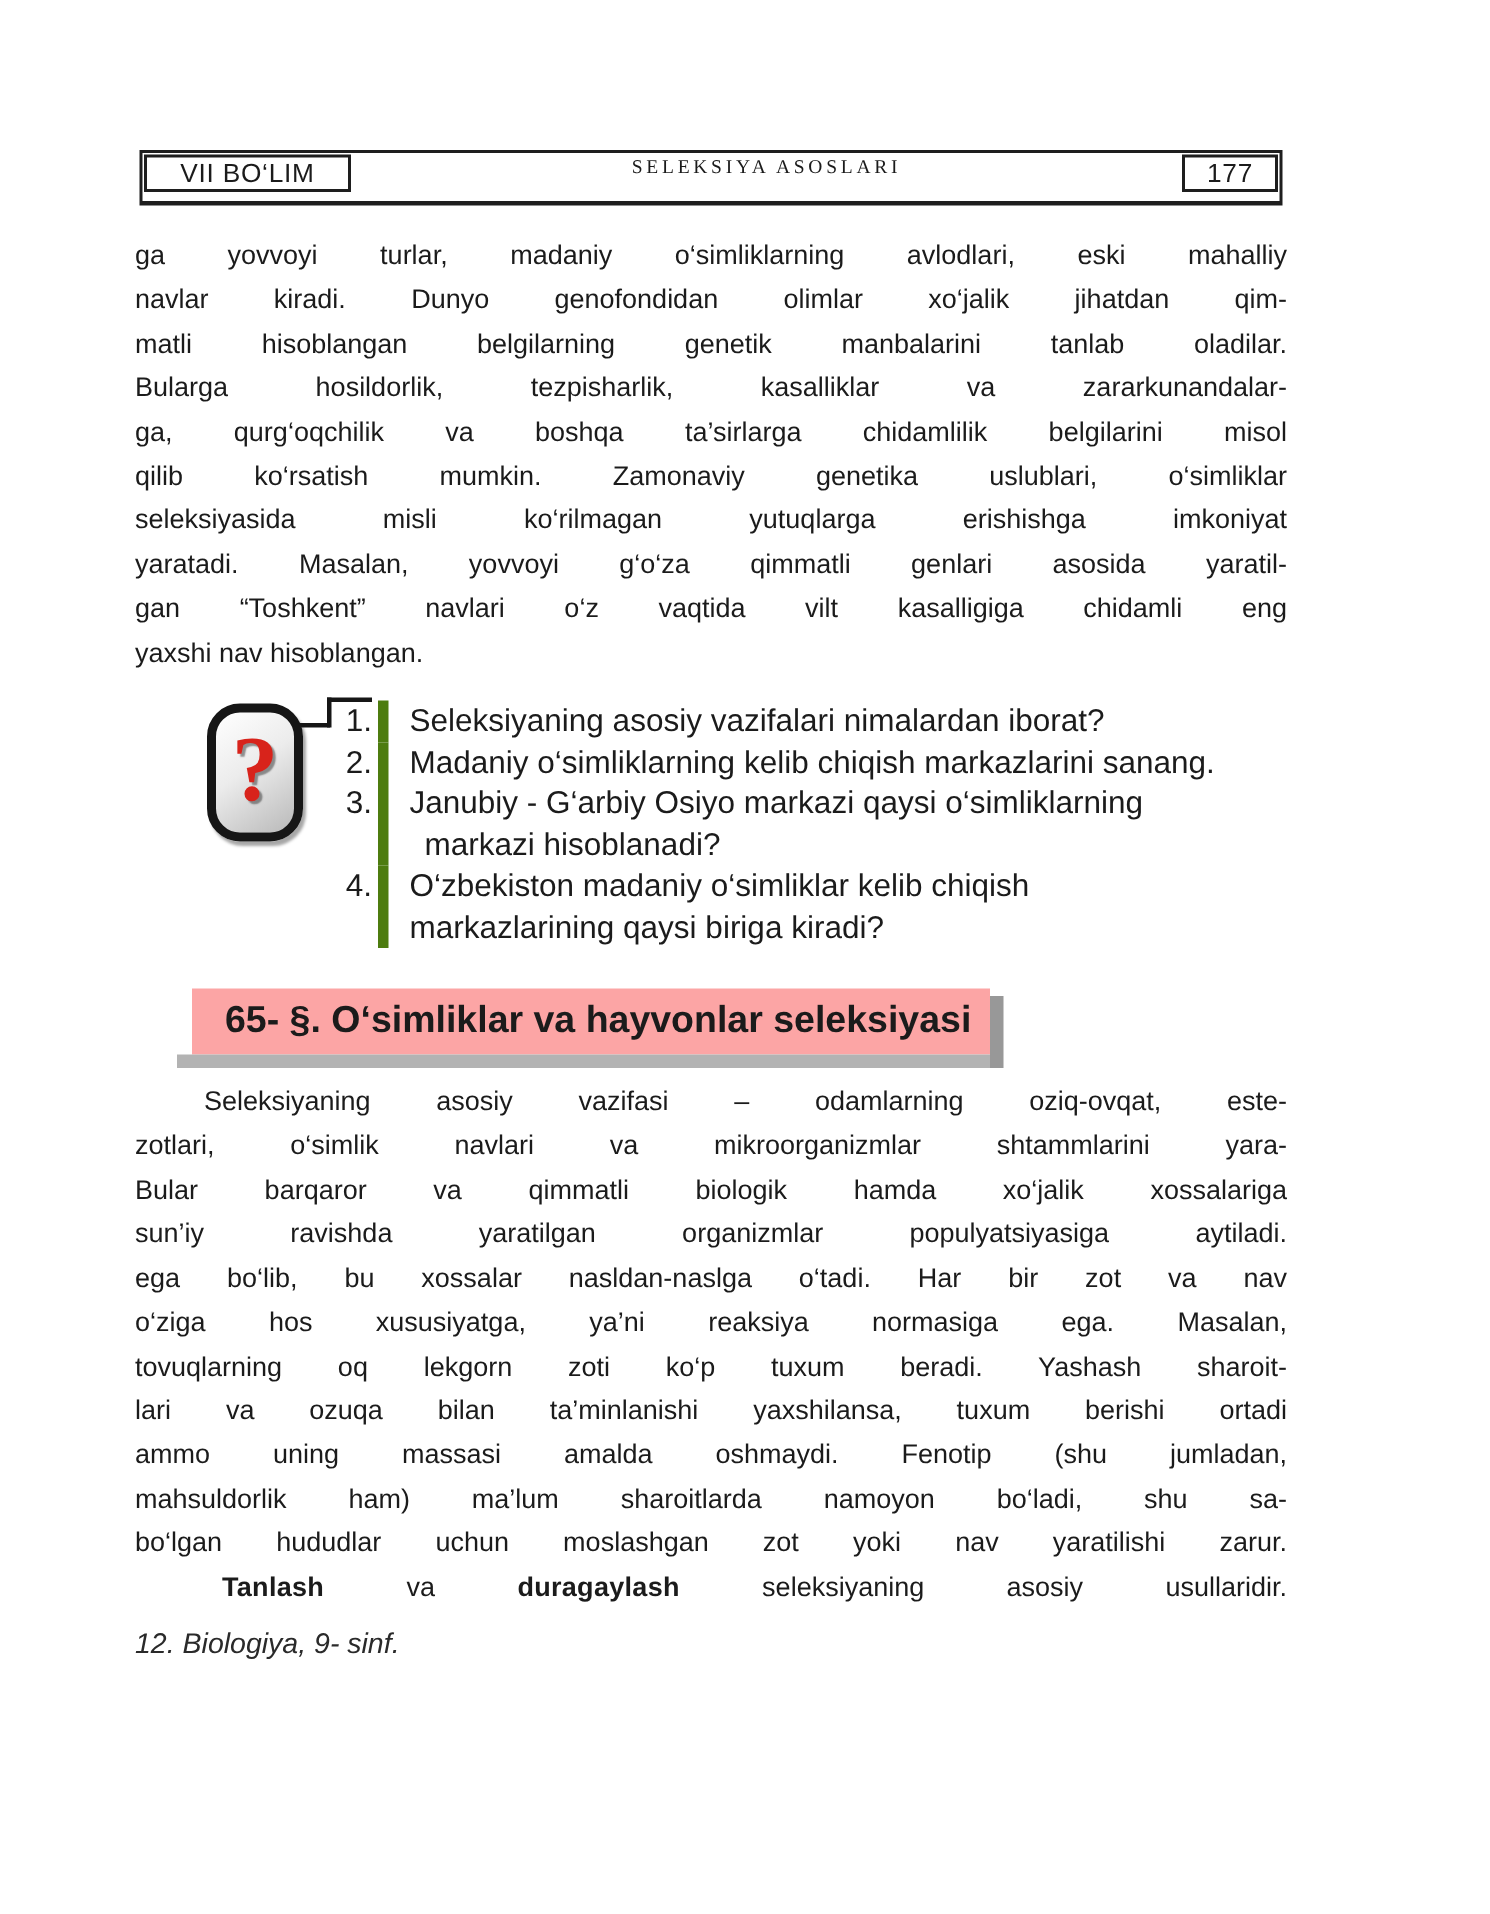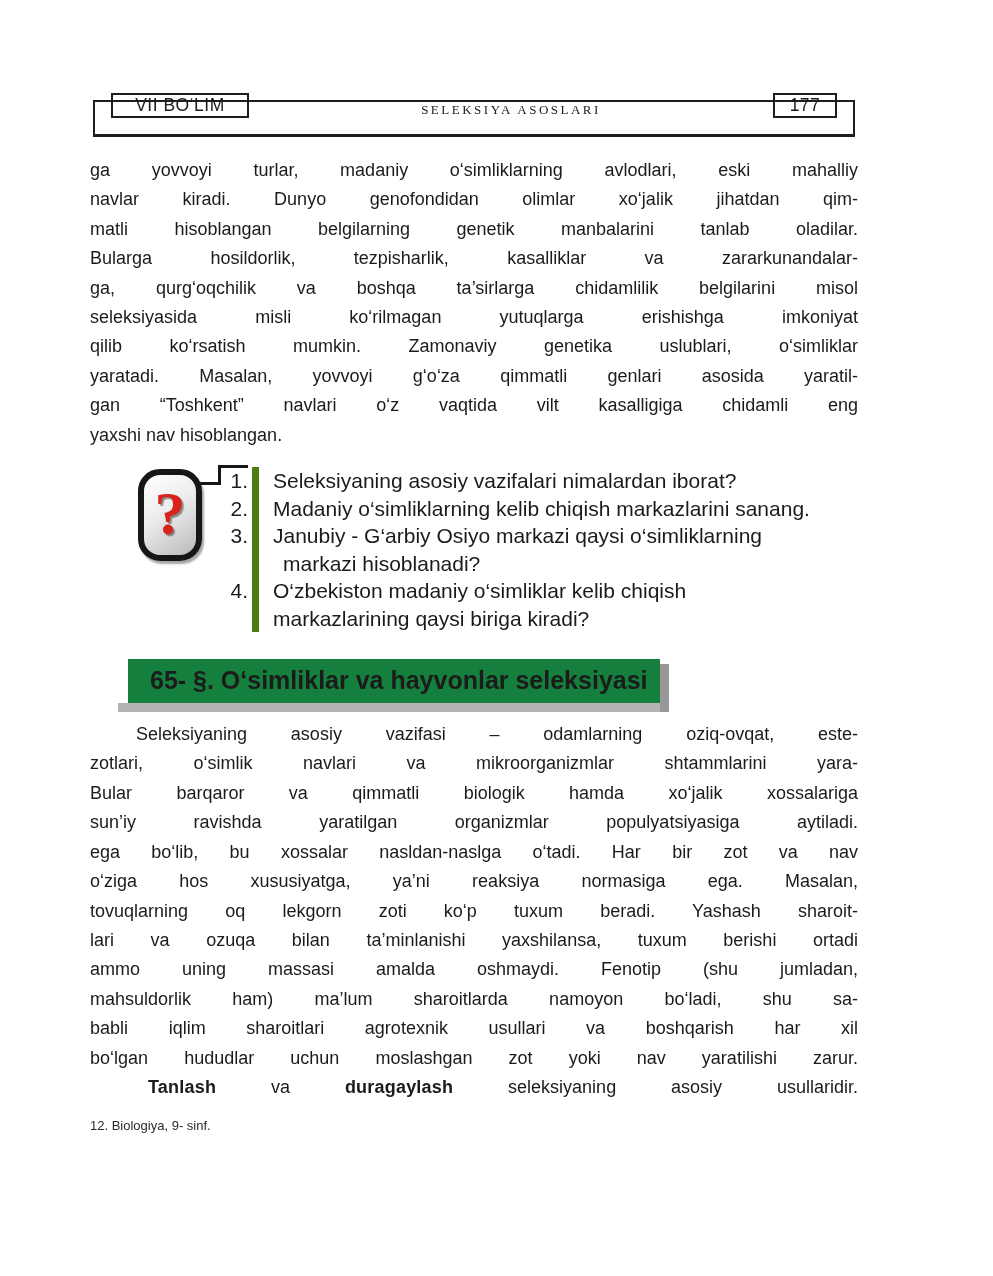--- a/index.html
+++ b/index.html
@@ -11,21 +11,21 @@
     color:#1b1b1b;
     overflow:hidden;
   }
   .content{position:absolute;left:90px;top:100px;width:768px;}
 
   
   .header{
     box-sizing:border-box;
     margin-left:3px;width:762px;height:37px;
     border:2px solid #1e1e1e;border-bottom-width:3px;
-    display:flex;align-items:flex-end;padding:16px;
+    display:flex;align-items:flex-start;padding:1px;
   }
   .h-box{
     box-sizing:border-box;
     border:2px solid #1e1e1e;
     display:flex;align-items:center;justify-content:center;
     font-size:17.5px;letter-spacing:.5px;white-space:nowrap;
   }
   .h-left{width:138px;}
   .h-center{
     flex:1;display:flex;align-items:center;justify-content:center;
@@ -77,39 +77,39 @@
     border-left:7px solid #4d7c0f;
     padding-left:14px;
     font-size:21px;line-height:27.5px;
   }
   .q-line2a{padding-left:10px;}
 
   
   .section-heading{
     position:relative;display:inline-block;
     margin:27px 0 0 38px;
-    background:#15803d;
+    background:#fca5a5;
     padding:7px 12px 8px 22px;
     font-size:25px;font-weight:bold;white-space:nowrap;
   }
   .section-heading .bar-bottom{
     position:absolute;left:-10px;bottom:-9px;
     width:calc(100% + 12px);height:9px;background:#b3b3b3;
   }
   .section-heading .bar-right{
     position:absolute;right:-9px;top:5px;
     width:9px;height:calc(100% + 4px);background:#989898;
   }
 
   .para2{margin-top:17px;}
 
   
   .footer{
     margin-top:12px;
-    font-size:13px;line-height:24px;color:#2a2a2a;
+    font-size:19px;line-height:24px;color:#2a2a2a;font-style:italic;
   }
 </style>
 </head>
 <body>
 
 <div class="page">
   <div class="content">
 
     
     <div class="header">
@@ -118,22 +118,22 @@
       <div class="h-box h-right">177</div>
     </div>
 
     
     <div class="para para1">
       <div class="line">ga yovvoyi turlar, madaniy o‘simliklarning avlodlari, eski mahalliy</div>
       <div class="line">navlar kiradi. Dunyo genofondidan olimlar xo‘jalik jihatdan qim-</div>
       <div class="line">matli hisoblangan belgilarning genetik manbalarini tanlab oladilar.</div>
       <div class="line">Bularga hosildorlik, tezpisharlik, kasalliklar va zararkunandalar-</div>
       <div class="line">ga, qurg‘oqchilik va boshqa ta’sirlarga chidamlilik belgilarini misol</div>
+      <div class="line">qilib ko‘rsatish mumkin. Zamonaviy genetika uslublari, o‘simliklar</div>
       <div class="line">seleksiyasida misli ko‘rilmagan yutuqlarga erishishga imkoniyat</div>
-      <div class="line">qilib ko‘rsatish mumkin. Zamonaviy genetika uslublari, o‘simliklar</div>
       <div class="line">yaratadi. Masalan, yovvoyi g‘o‘za qimmatli genlari asosida yaratil-</div>
       <div class="line">gan “Toshkent” navlari o‘z vaqtida vilt kasalligiga chidamli eng</div>
       <div class="line flush">yaxshi nav hisoblangan.</div>
     </div>
 
     
     <div class="questions">
       <div class="q-icon">
         <span class="qmark">?</span>
       </div>
@@ -178,21 +178,20 @@
       <div class="line indent1">Seleksiyaning asosiy vazifasi – odamlarning oziq-ovqat, este-</div>
       <div class="line">zotlari, o‘simlik navlari va mikroorganizmlar shtammlarini yara-</div>
       <div class="line">Bular barqaror va qimmatli biologik hamda xo‘jalik xossalariga</div>
       <div class="line">sun’iy ravishda yaratilgan organizmlar populyatsiyasiga aytiladi.</div>
       <div class="line">ega bo‘lib, bu xossalar nasldan-naslga o‘tadi. Har bir zot va nav</div>
       <div class="line">o‘ziga hos xususiyatga, ya’ni reaksiya normasiga ega. Masalan,</div>
       <div class="line">tovuqlarning oq lekgorn zoti ko‘p tuxum beradi. Yashash sharoit-</div>
       <div class="line">lari va ozuqa bilan ta’minlanishi yaxshilansa, tuxum berishi ortadi</div>
       <div class="line">ammo uning massasi amalda oshmaydi. Fenotip (shu jumladan,</div>
       <div class="line">mahsuldorlik ham) ma’lum sharoitlarda namoyon bo‘ladi, shu sa-</div>
-      <div class="line">babli iqlim sharoitlari agrotexnik usullari va boshqarish har xil</div>
       <div class="line">bo‘lgan hududlar uchun moslashgan zot yoki nav yaratilishi zarur.</div>
       <div class="line indent2"><b>Tanlash</b> <span>va</span> <b>duragaylash</b> <span>seleksiyaning asosiy usullaridir.</span></div>
     </div>
 
     
     <div class="footer">12. Biologiya, 9- sinf.</div>
 
   </div>
 </div>
 

